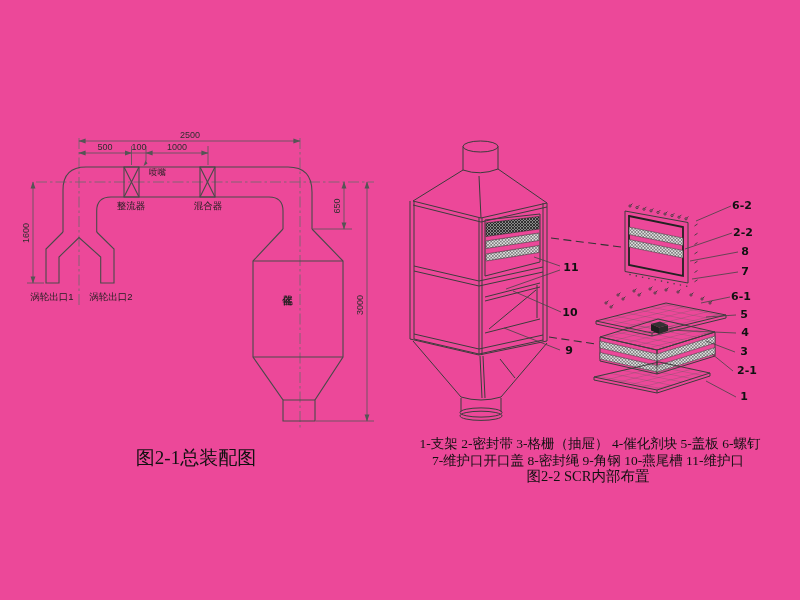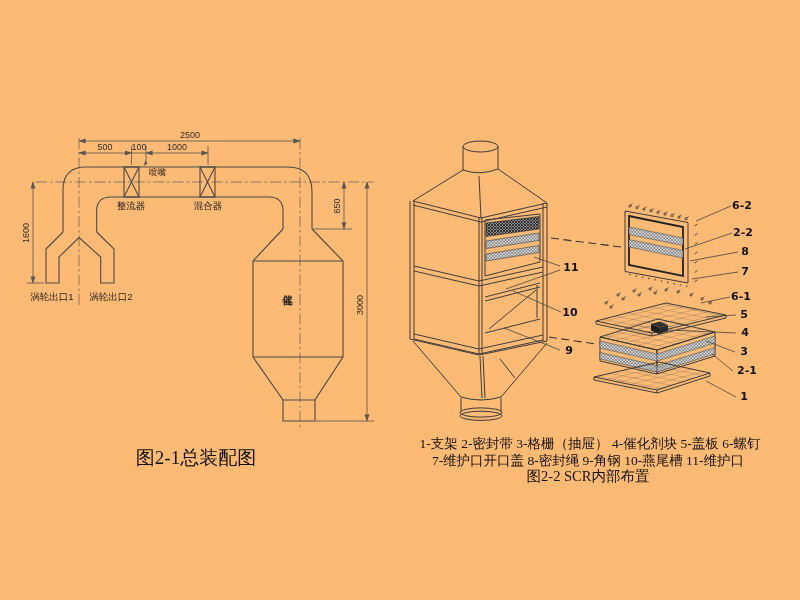--- a/index.html
+++ b/index.html
@@ -1,16 +1,16 @@
 <!DOCTYPE html>
 <html><head>
 <meta charset="utf-8">
 <style>
   html,body{margin:0;padding:0;background:#ffffff;}
-  .canvas{position:relative;width:800px;height:600px;background:#fdba74;overflow:hidden;
+  .canvas{position:relative;width:800px;height:600px;background:#ec4899;overflow:hidden;
           font-family:"Liberation Sans","DejaVu Sans",sans-serif;text-decoration:underline;}
   svg{display:block;}
   .dim{font-size:9px;fill:#2e2e2e;font-family:"Liberation Sans","DejaVu Sans",sans-serif;}
   .lab{font-size:9.5px;fill:#1f1f1f;font-family:"Liberation Sans","DejaVu Sans",sans-serif;}
   .lab-sm{font-size:8.5px;fill:#1f1f1f;font-family:"Liberation Sans","DejaVu Sans",sans-serif;}
   .pn{font-size:11px;font-weight:600;fill:#111;font-family:"DejaVu Sans","Liberation Sans",sans-serif;}
   .cap{font-family:"Liberation Serif","DejaVu Serif",serif;fill:#111;}
   .cap-main{font-size:19px;}
   .cap-legend{font-size:13.5px;}
   .cap-sub{font-size:14.5px;}

